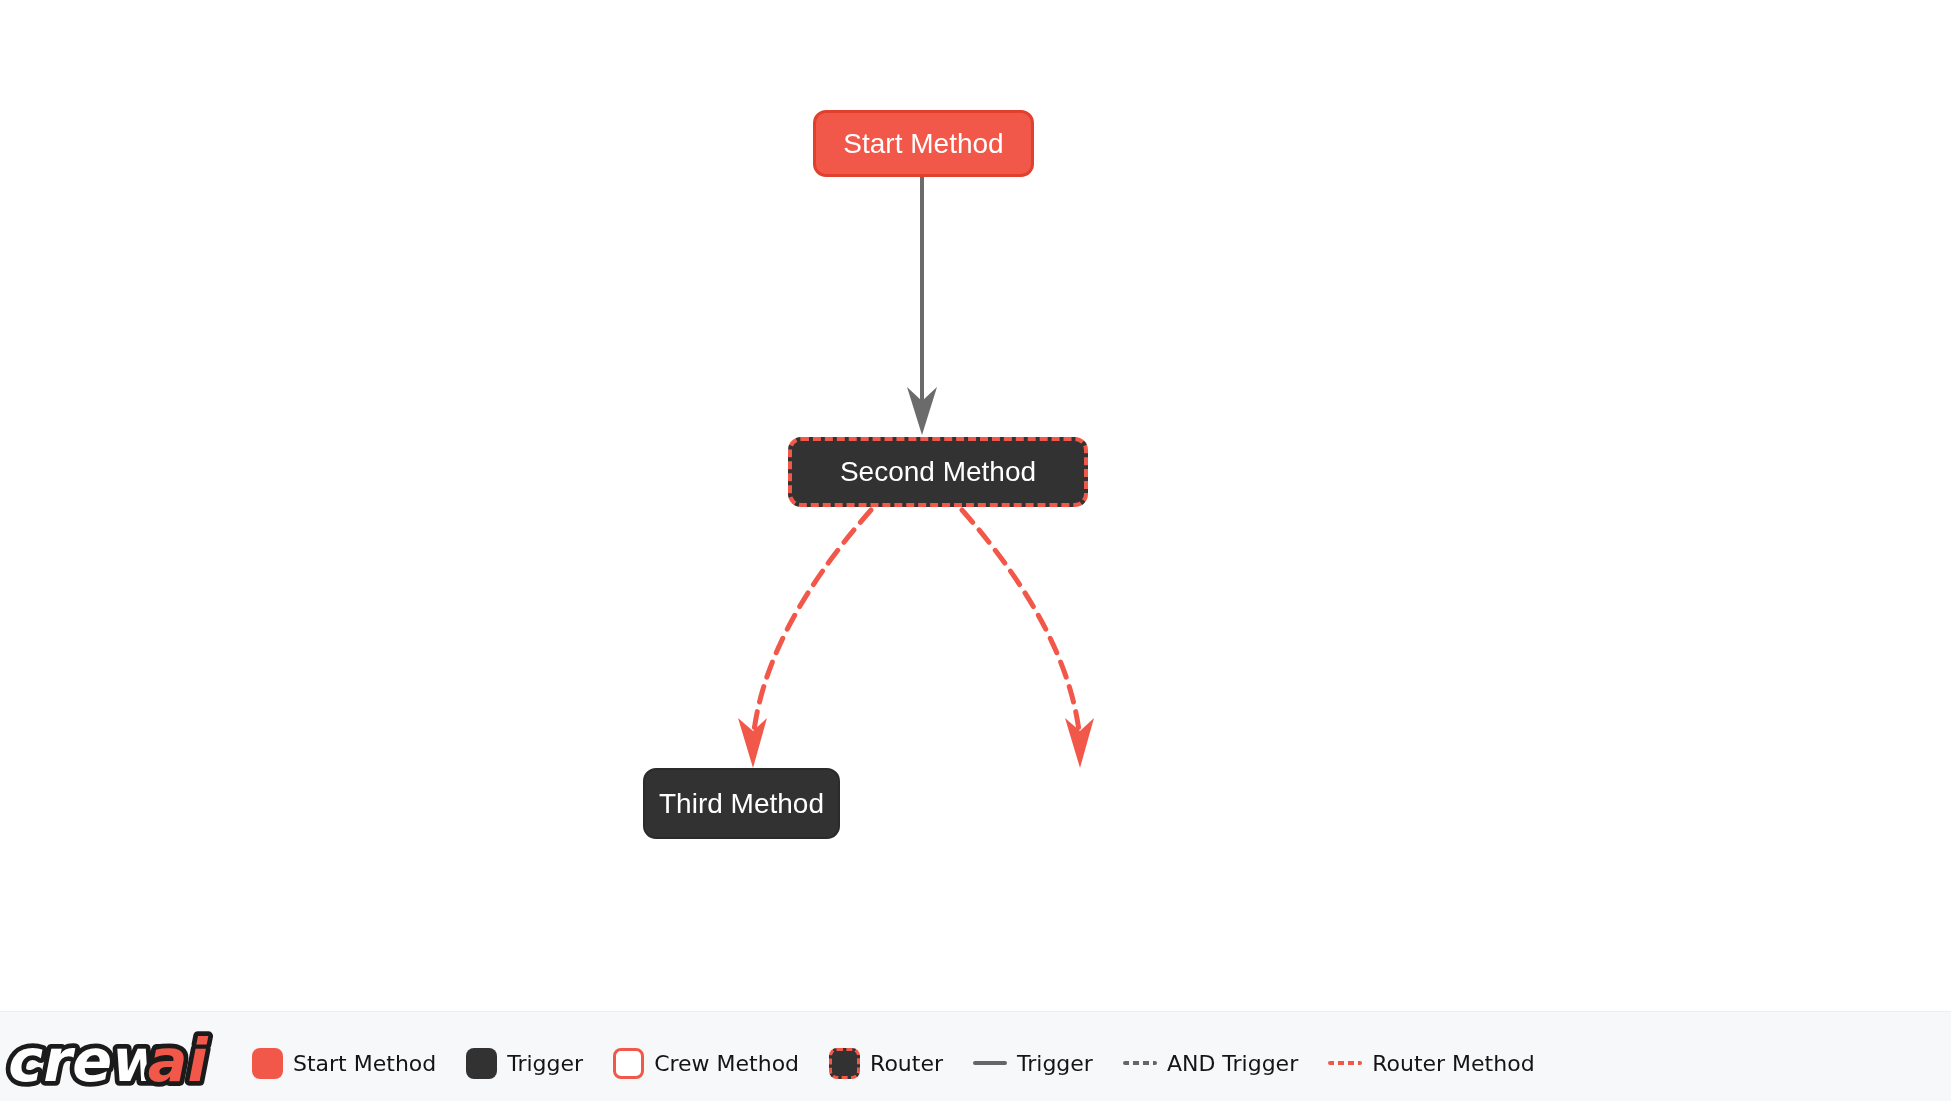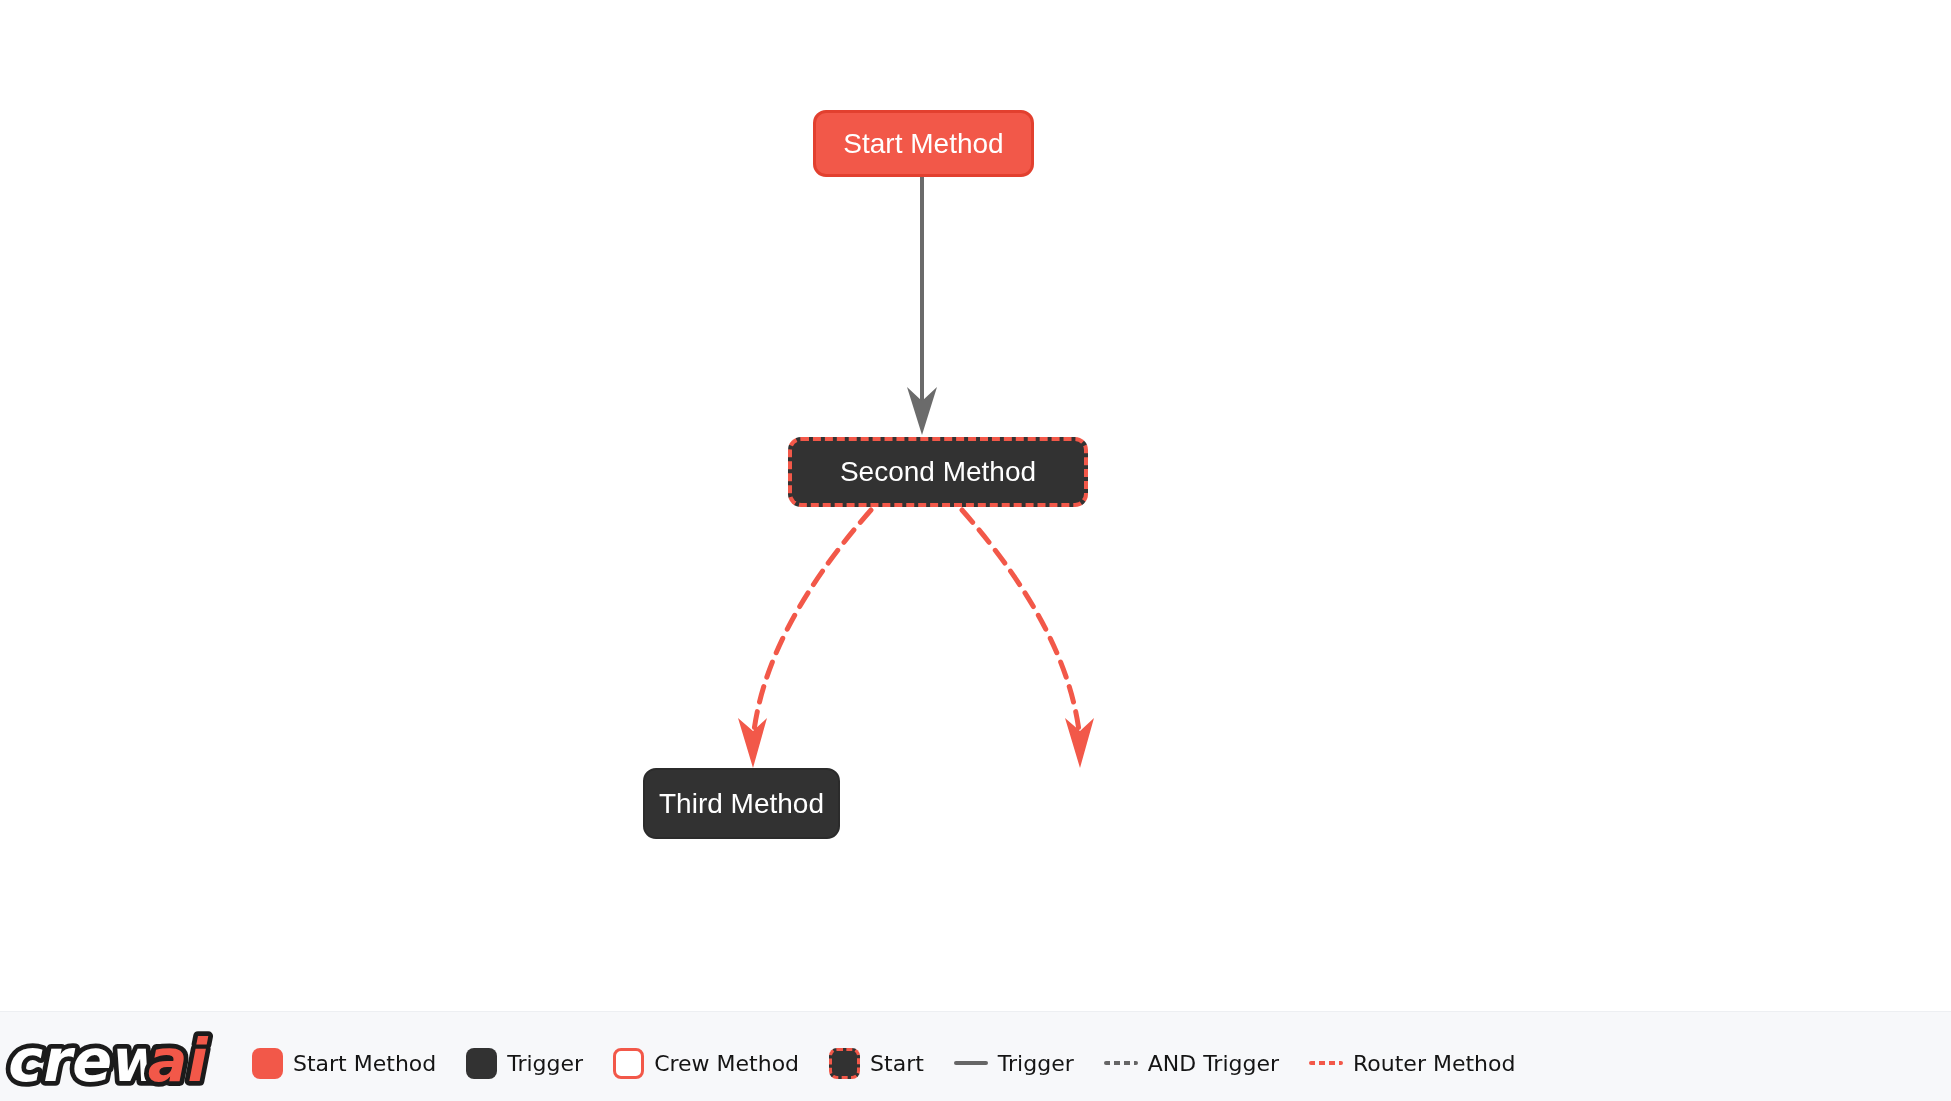--- a/index.html
+++ b/index.html
@@ -172,21 +172,21 @@
       <span class="legend-label">Trigger</span>
     </div>
 
     <div class="legend-item">
       <span class="swatch swatch-crew"></span>
       <span class="legend-label">Crew Method</span>
     </div>
 
     <div class="legend-item">
       <span class="swatch swatch-router"></span>
-      <span class="legend-label">Start</span>
+      <span class="legend-label">Router</span>
     </div>
 
     <div class="legend-item">
       <span class="line-swatch line-solid"></span>
       <span class="legend-label">Trigger</span>
     </div>
 
     <div class="legend-item">
       <span class="line-swatch line-dashed"></span>
       <span class="legend-label">AND Trigger</span>

